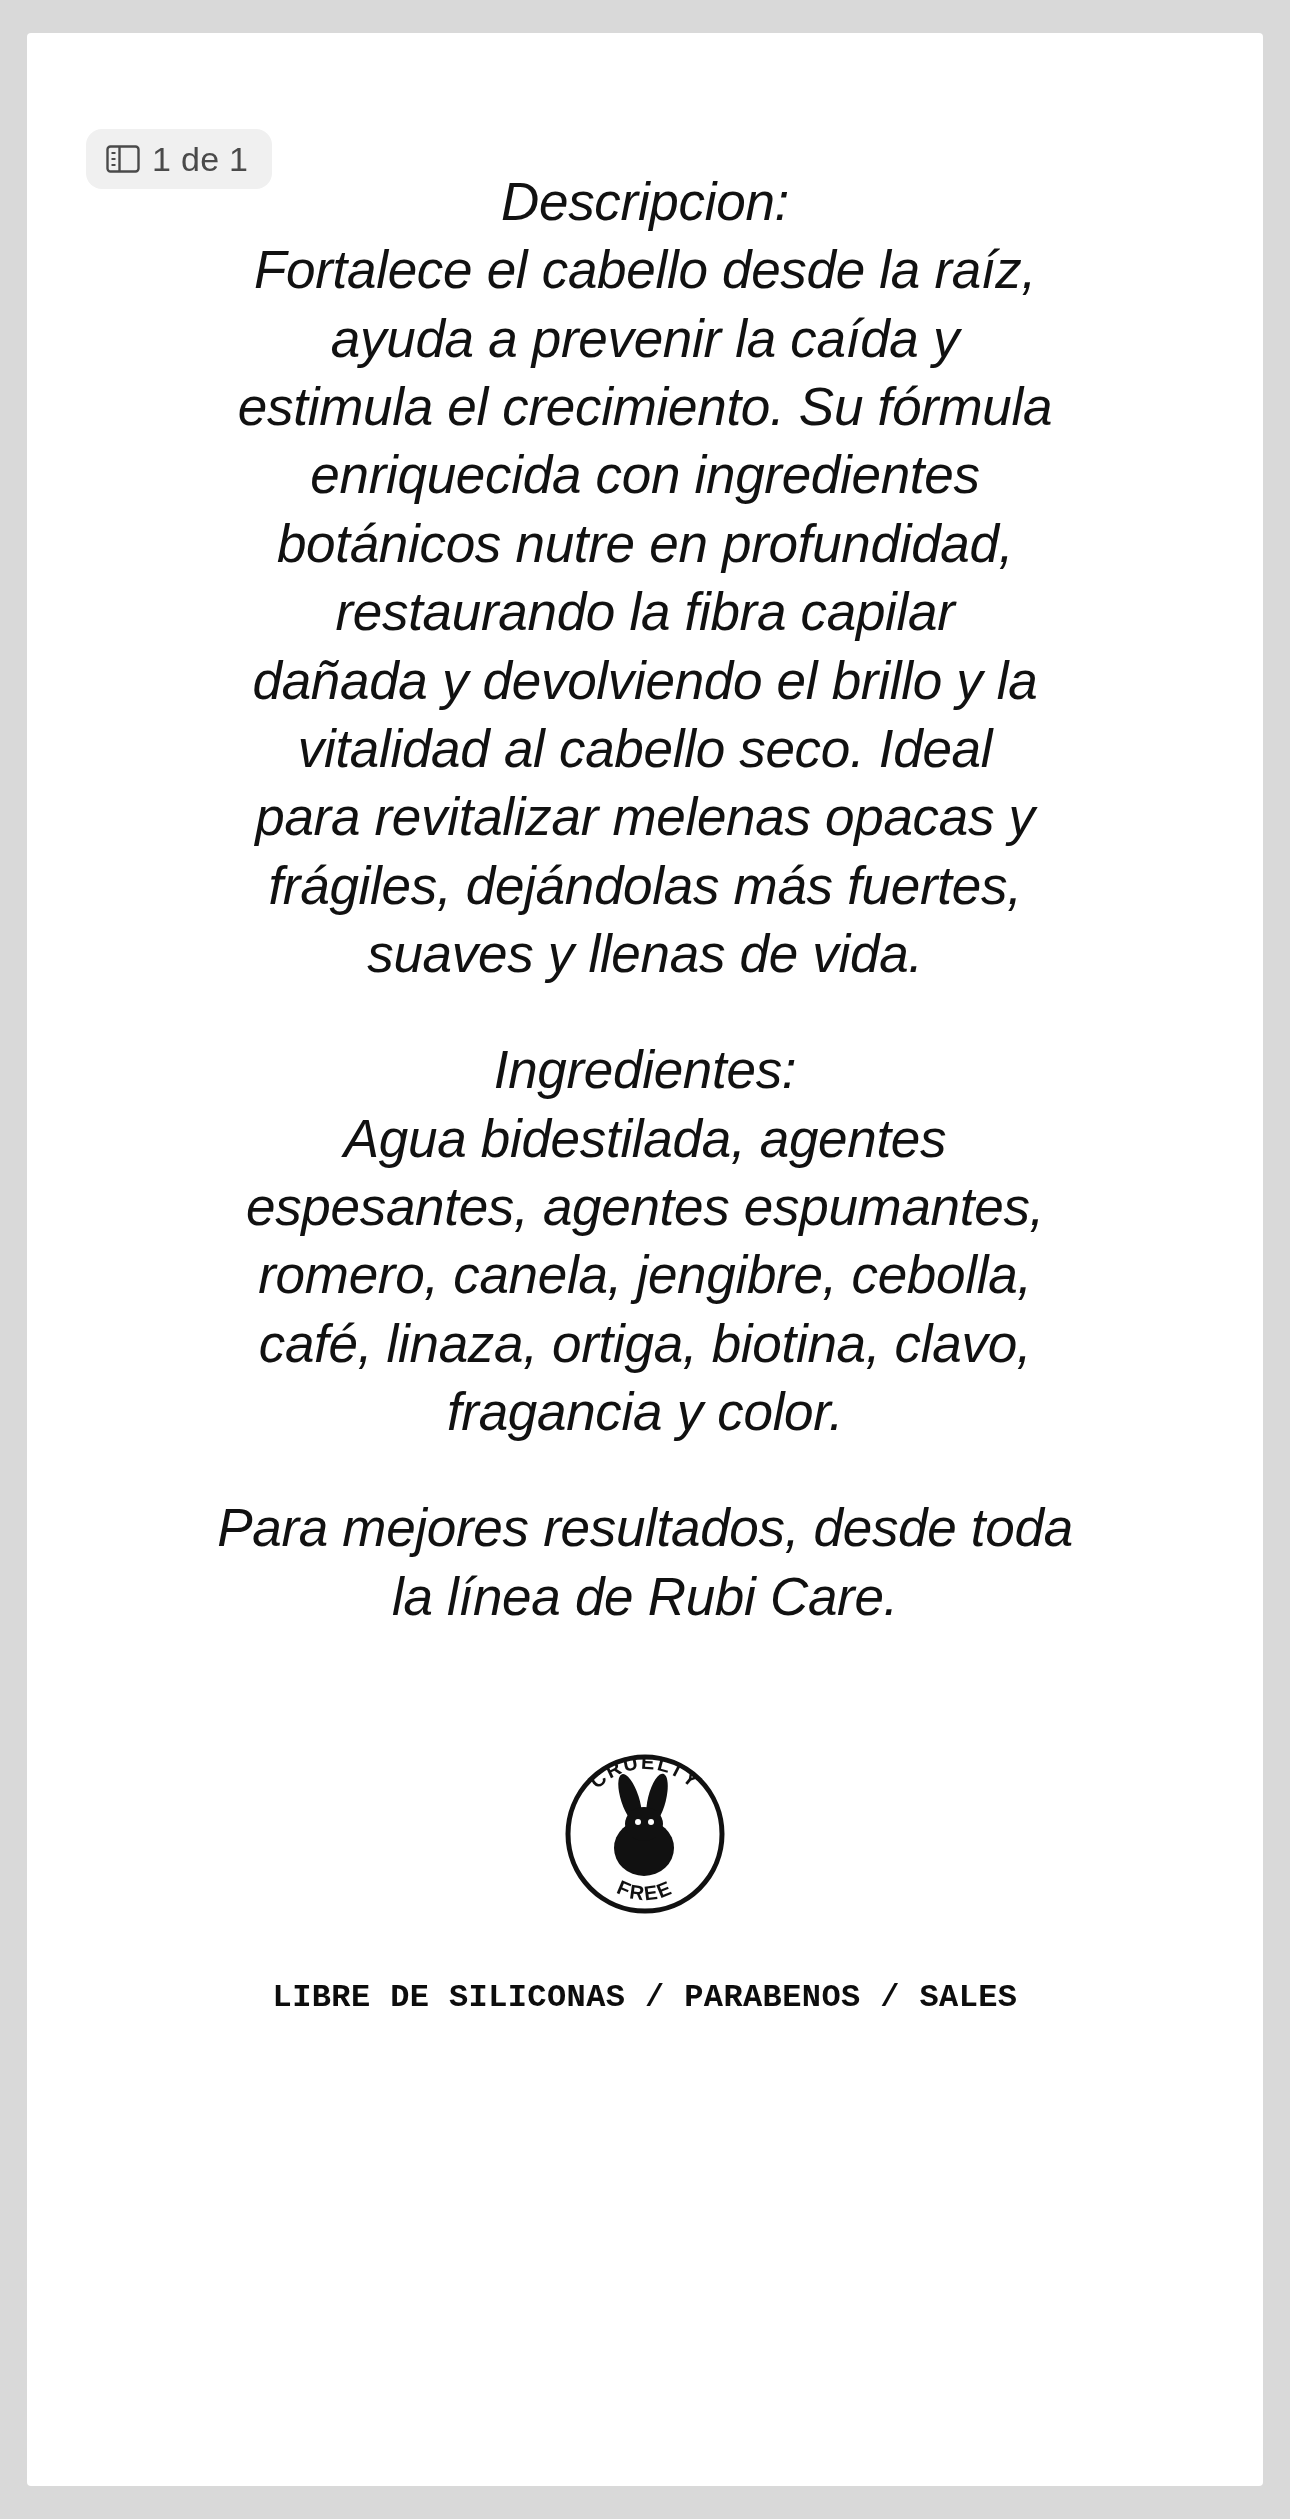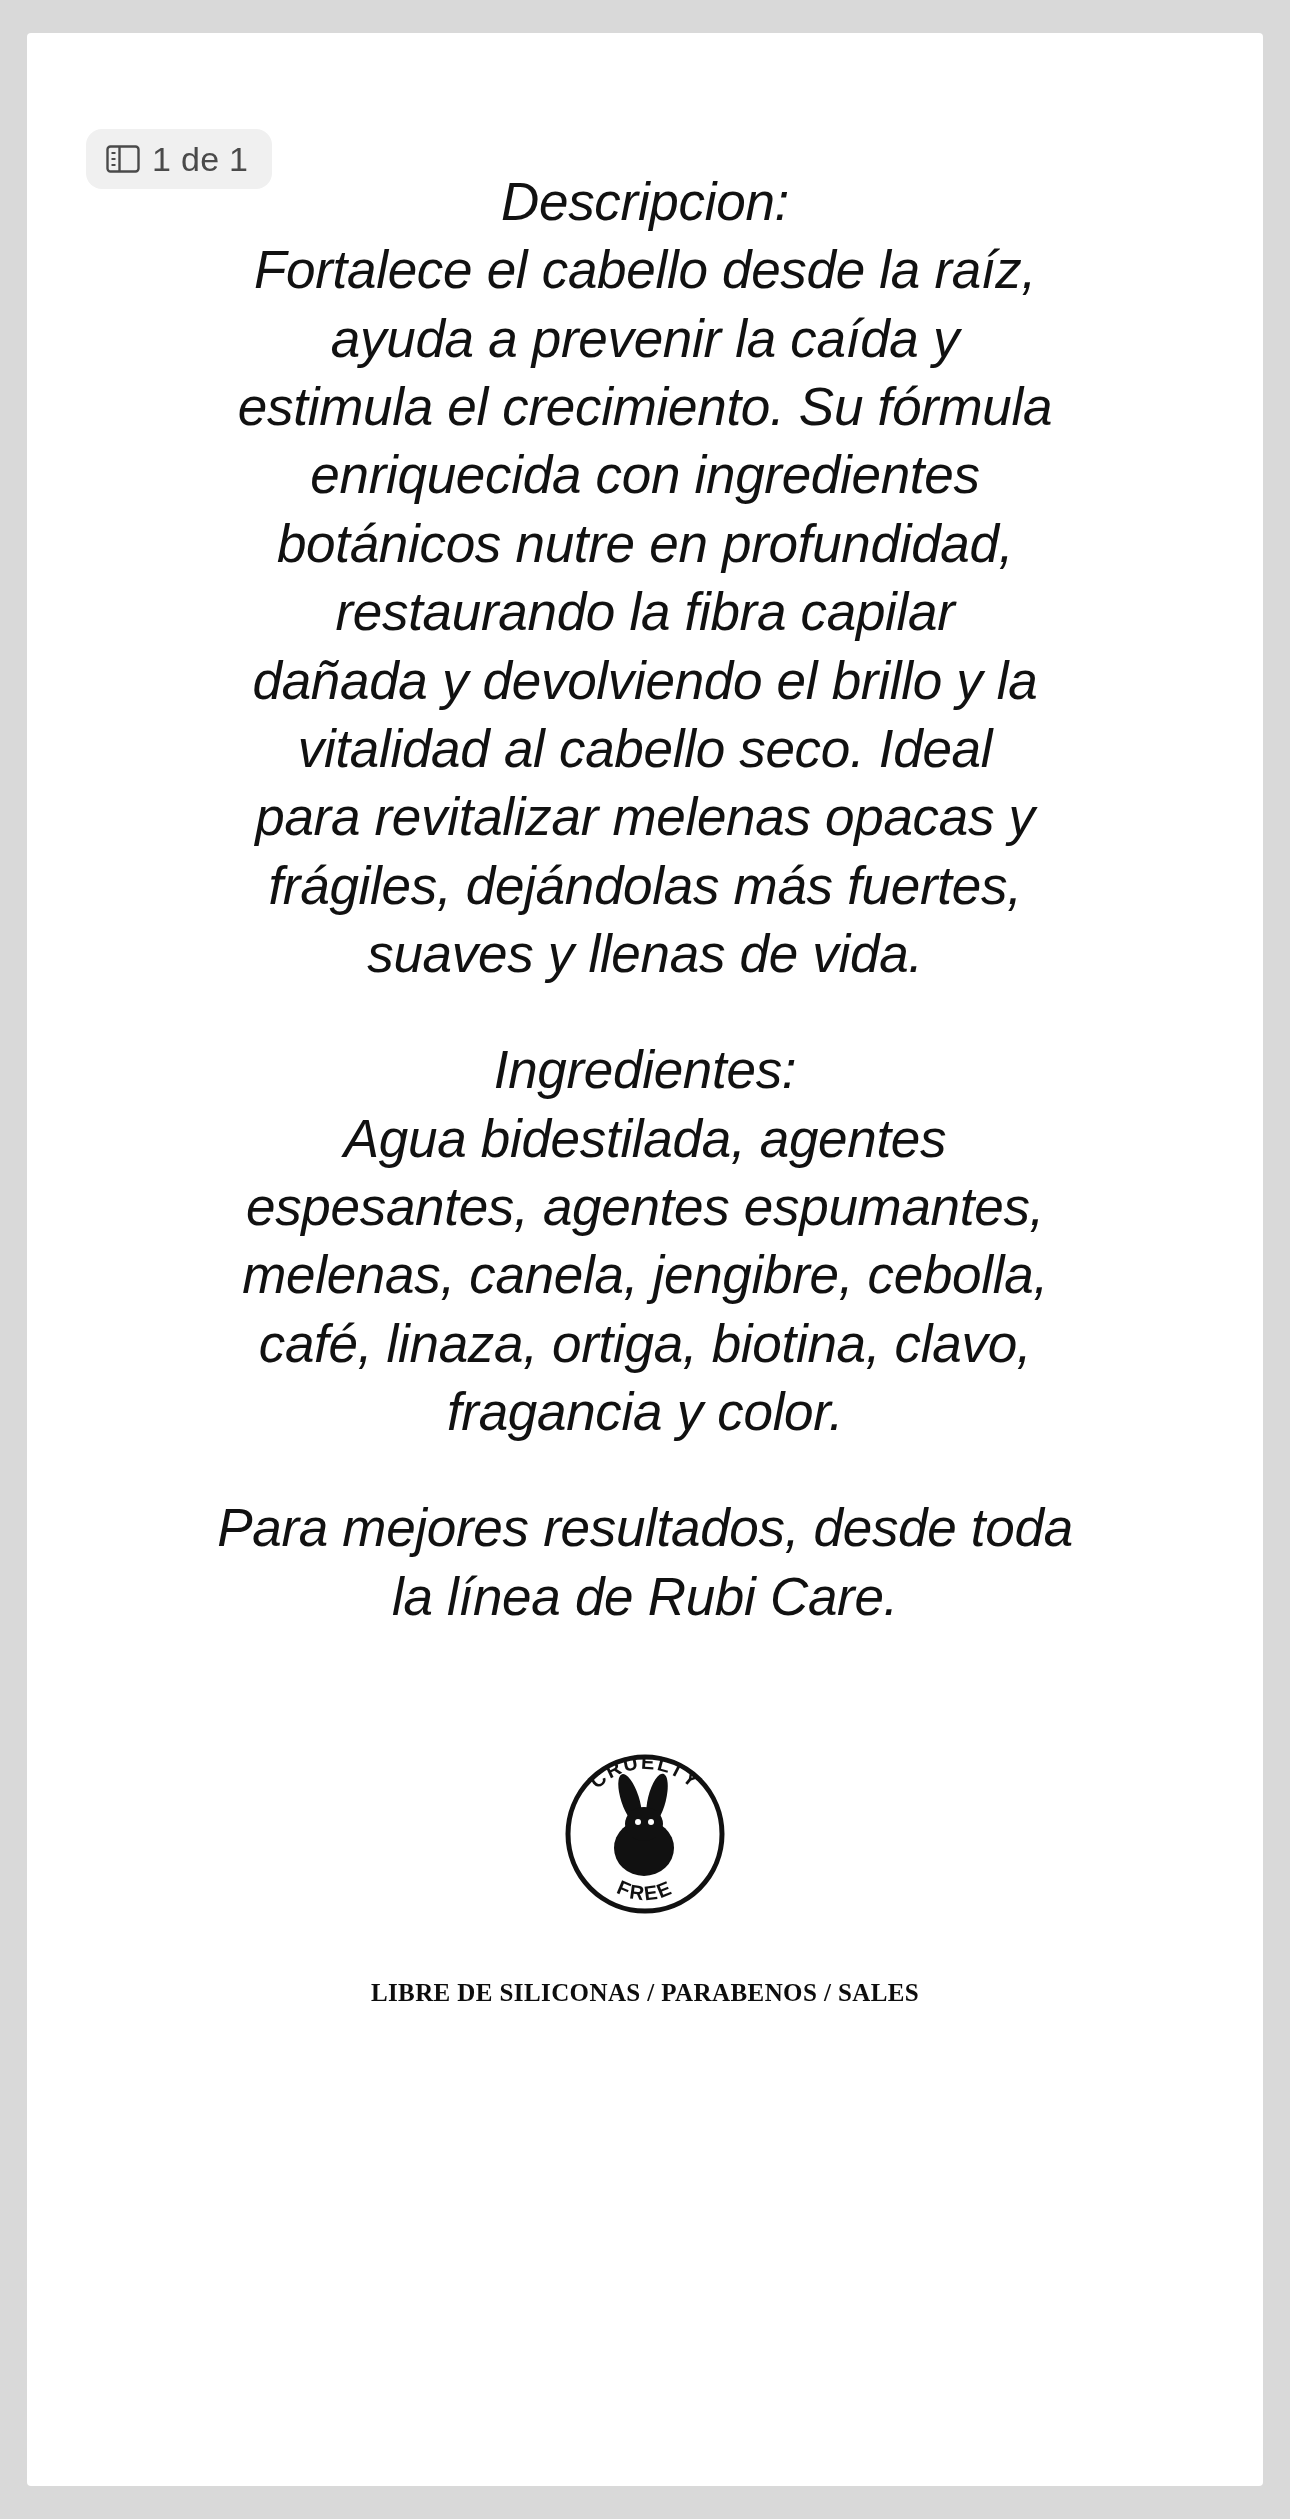--- a/index.html
+++ b/index.html
@@ -83,25 +83,25 @@
     display: flex;
     align-items: center;
     justify-content: center;
     gap: 40px;
   }
   .badge-icon {
     display: block;
   }
   .footer-line {
     margin-top: 60px;
-    font-size: 25px;
+    font-size: 32px;
     font-weight: bold;
     letter-spacing: 0.4px;
     color: #0d0d0d;
-    font-family: Liberation Serif, serif;
+    font-family: Liberation Mono, monospace;
   }
 </style>
 </head>
 <body>
 
 <div class="viewport">
 
   <div class="card">
 
     <div class="page-badge">
@@ -128,21 +128,21 @@
 restaurando la fibra capilar
 dañada y devolviendo el brillo y la
 vitalidad al cabello seco. Ideal
 para revitalizar melenas opacas y
 frágiles, dejándolas más fuertes,
 suaves y llenas de vida.</div>
       <div class="gap-block"></div>
       <div class="body-text">Ingredientes:
 Agua bidestilada, agentes
 espesantes, agentes espumantes,
-melenas, canela, jengibre, cebolla,
+romero, canela, jengibre, cebolla,
 café, linaza, ortiga, biotina, clavo,
 fragancia y color.</div>
       <div class="gap-block"></div>
       <div class="body-text">Para mejores resultados, desde toda
 la línea de Rubi Care.</div>
 
       <div class="badges-row">
 
         <span>
           <svg class="badge-icon" width="170" height="170" viewBox="0 0 170 170" xmlns="http://www.w3.org/2000/svg">

